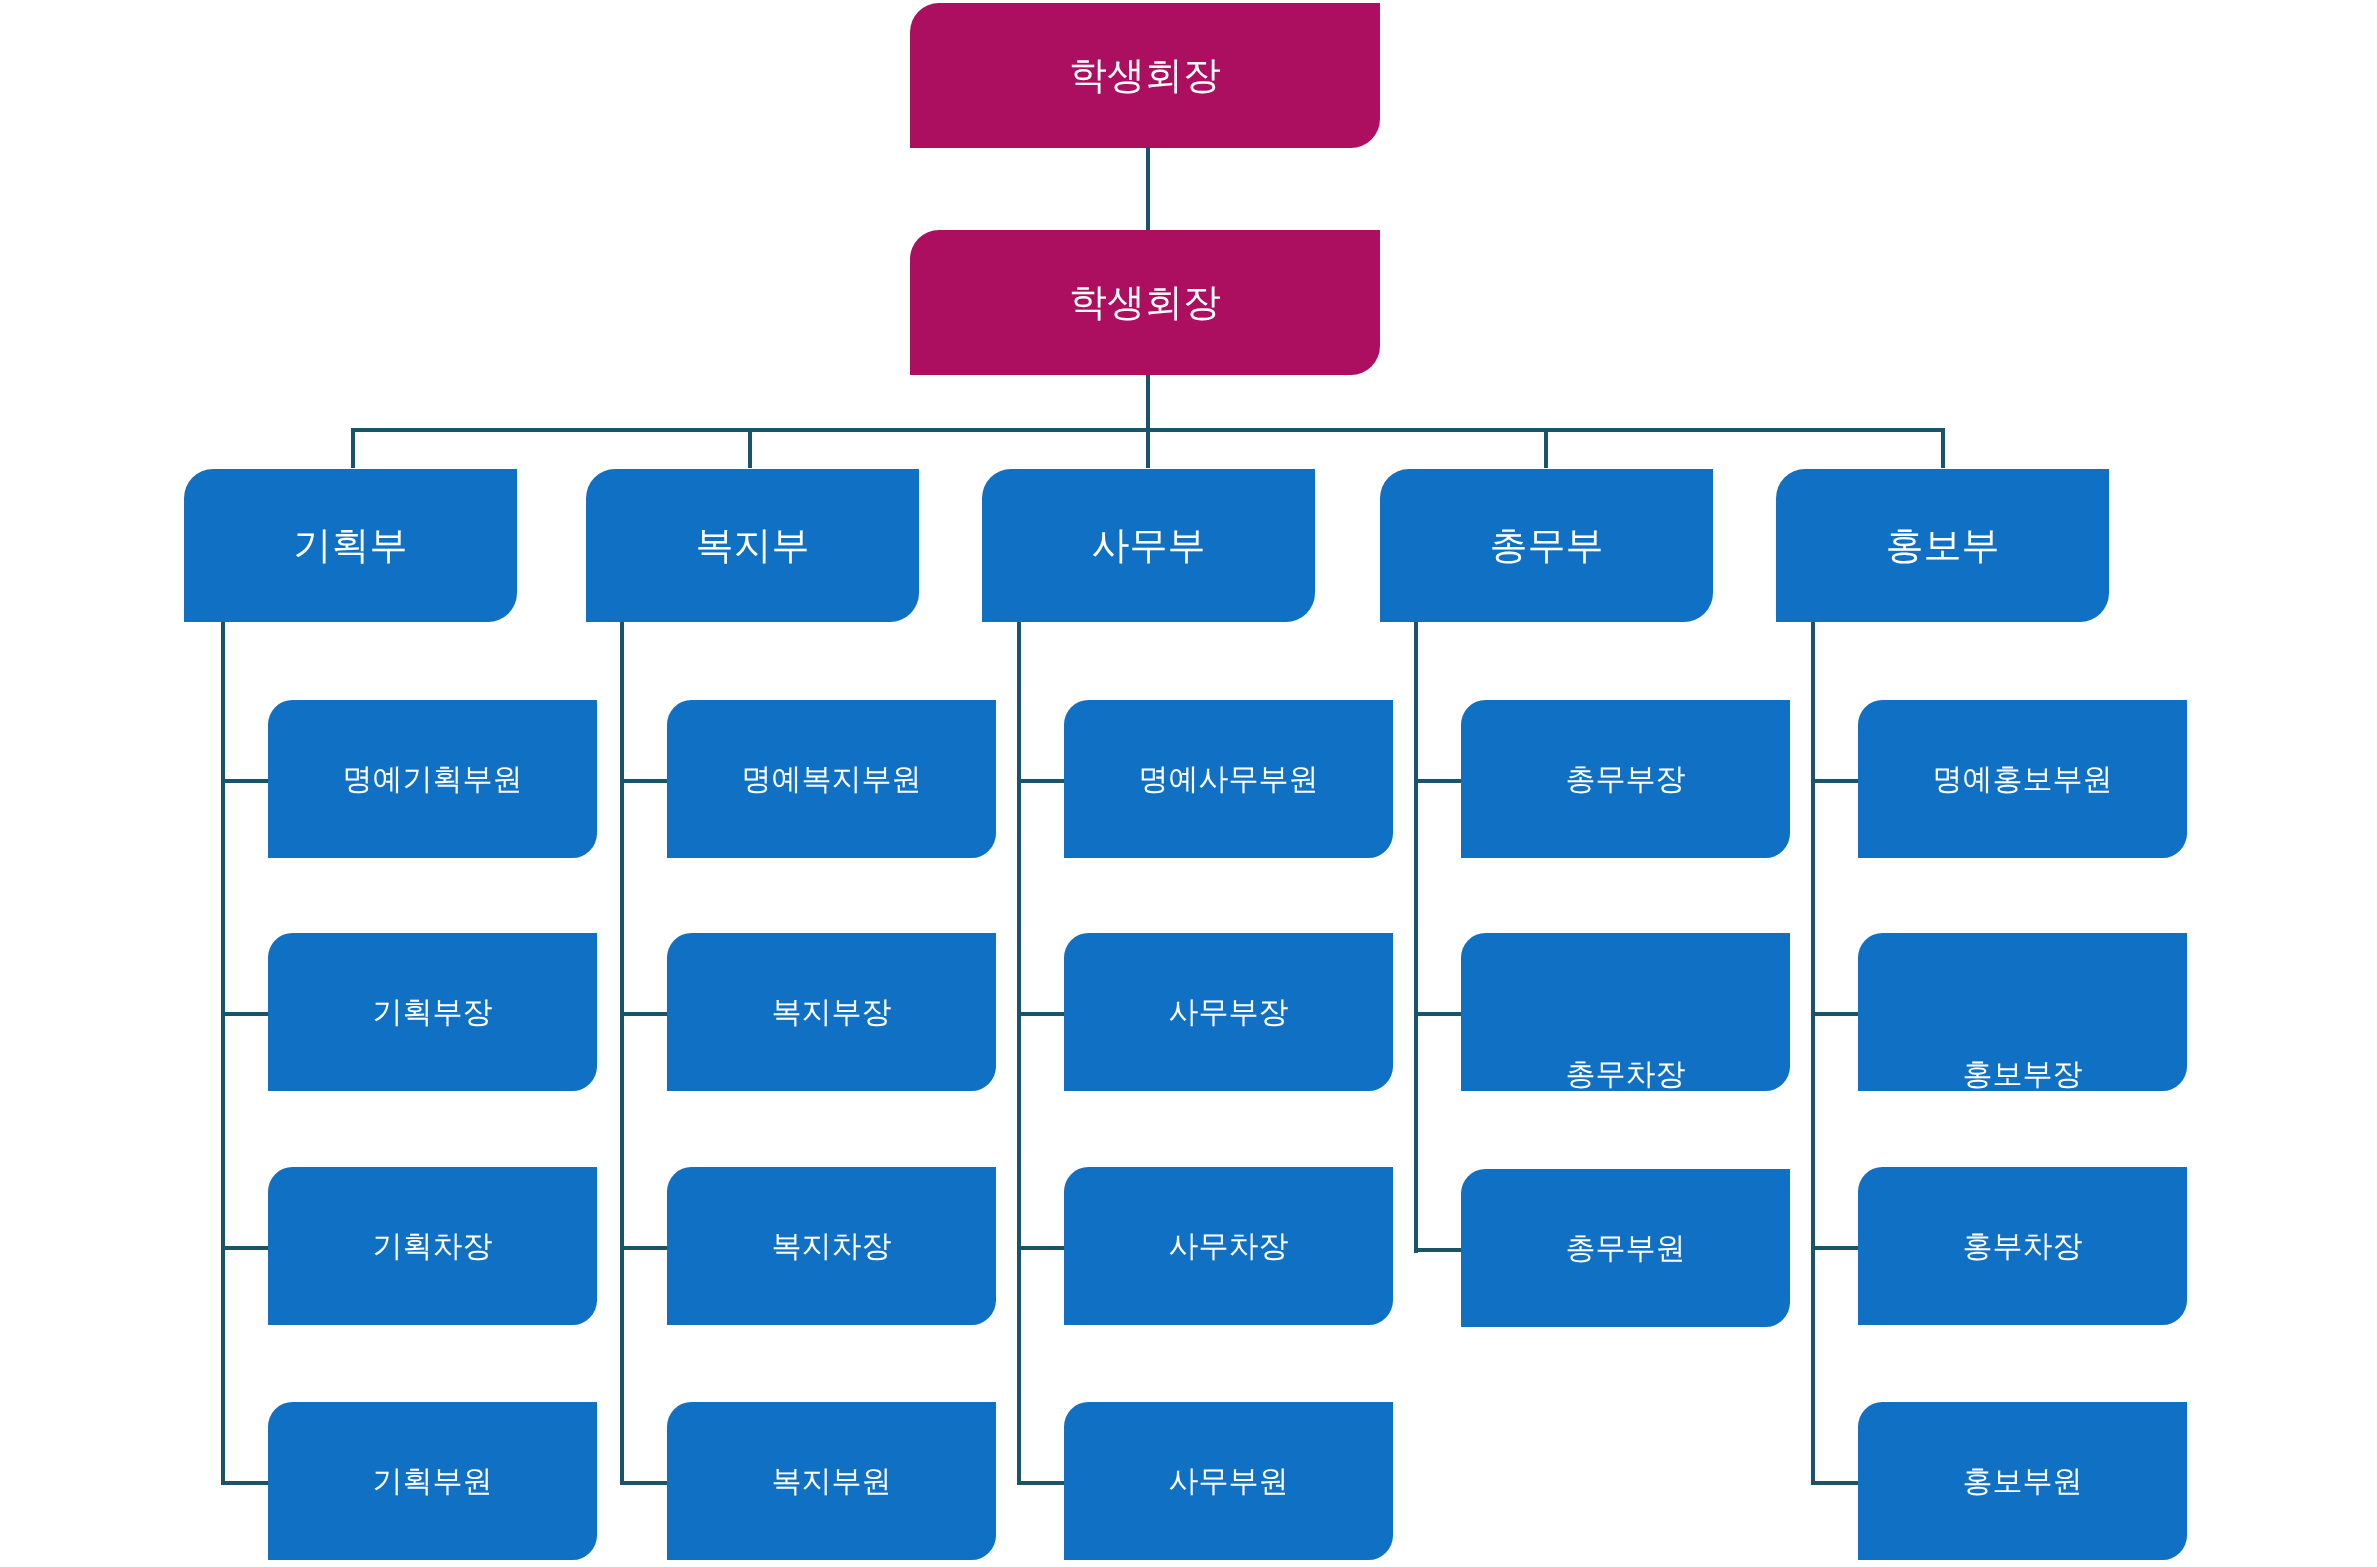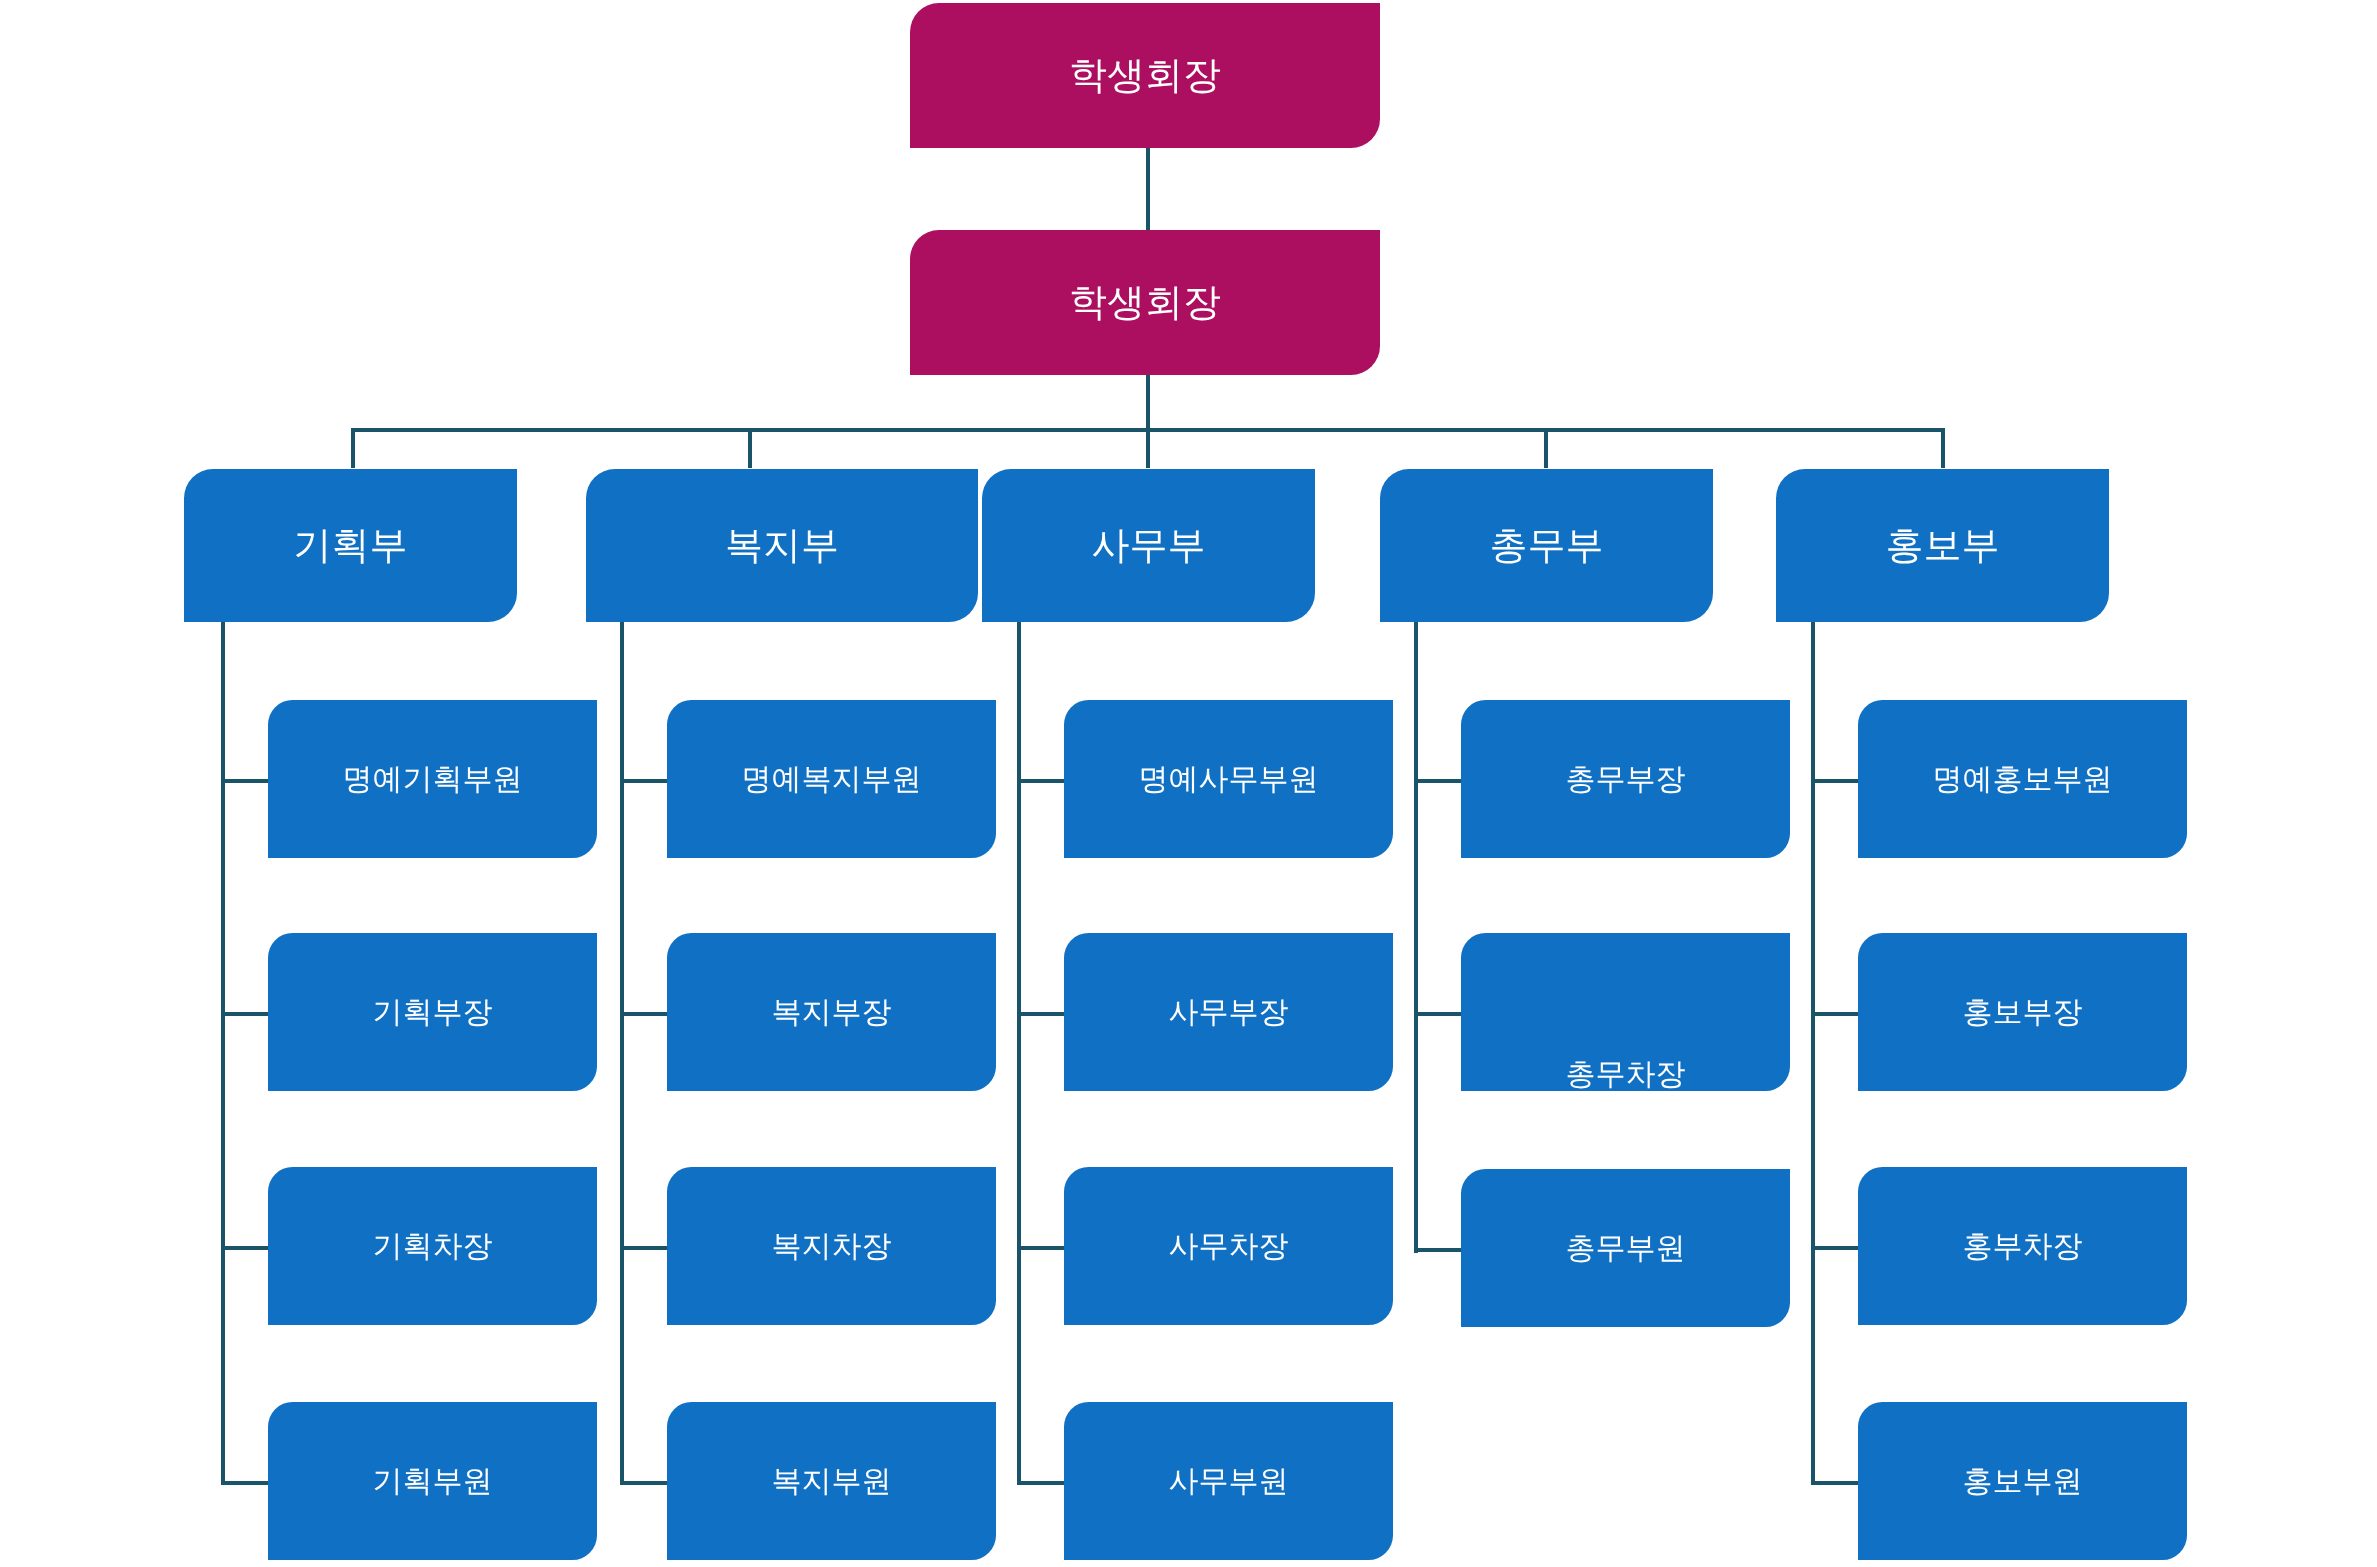--- a/index.html
+++ b/index.html
@@ -83,21 +83,21 @@
   <div class="conn v" style="left:351px; top:428px; height:40px;"></div>
   <div class="conn v" style="left:748px; top:428px; height:40px;"></div>
   <div class="conn v" style="left:1146px; top:428px; height:40px;"></div>
   <div class="conn v" style="left:1544px; top:428px; height:40px;"></div>
   <div class="conn v" style="left:1941px; top:428px; height:40px;"></div>
 
   <div class="node dept" style="left:184px; top:469px; width:333px; height:153px;">
     <span>기획부</span>
   </div>
 
-  <div class="node dept" style="left:586px; top:469px; width:392px; height:153px;">
+  <div class="node dept" style="left:586px; top:469px; width:333px; height:153px;">
     <span>복지부</span>
   </div>
 
   <div class="node dept" style="left:982px; top:469px; width:333px; height:153px;">
     <span>사무부</span>
   </div>
 
   <div class="node dept" style="left:1380px; top:469px; width:333px; height:153px;">
     <span>총무부</span>
   </div>
@@ -180,21 +180,21 @@
 
   <div class="conn v" style="left:1811px; top:622px; height:863px;"></div>
   <div class="conn h" style="left:1811px; top:779px; width:49px;"></div>
   <div class="conn h" style="left:1811px; top:1012px; width:49px;"></div>
   <div class="conn h" style="left:1811px; top:1246px; width:49px;"></div>
   <div class="conn h" style="left:1811px; top:1481px; width:49px;"></div>
 
   <div class="node role" style="left:1858px; top:700px; width:329px; height:158px;">
     <span>명예홍보부원</span>
   </div>
-  <div class="node role" style="left:1858px; top:933px; width:329px; height:158px;">
+  <div class="node role" style="left:1858px; top:933px; width:329px; height:158px;align-items:flex-end;">
     <span>홍보부장</span>
   </div>
   <div class="node role" style="left:1858px; top:1167px; width:329px; height:158px;">
     <span>홍부차장</span>
   </div>
   <div class="node role" style="left:1858px; top:1402px; width:329px; height:158px;">
     <span>홍보부원</span>
   </div>
 
 </div>

